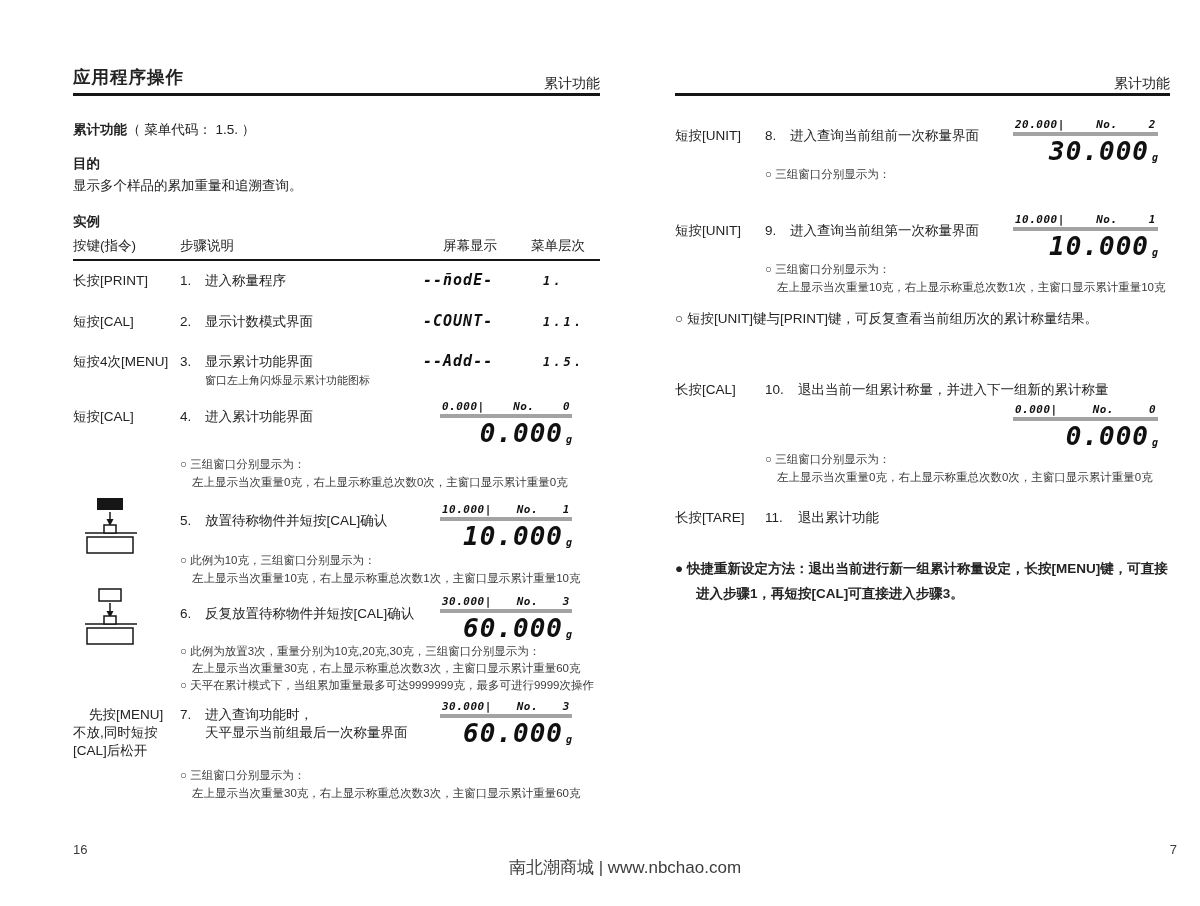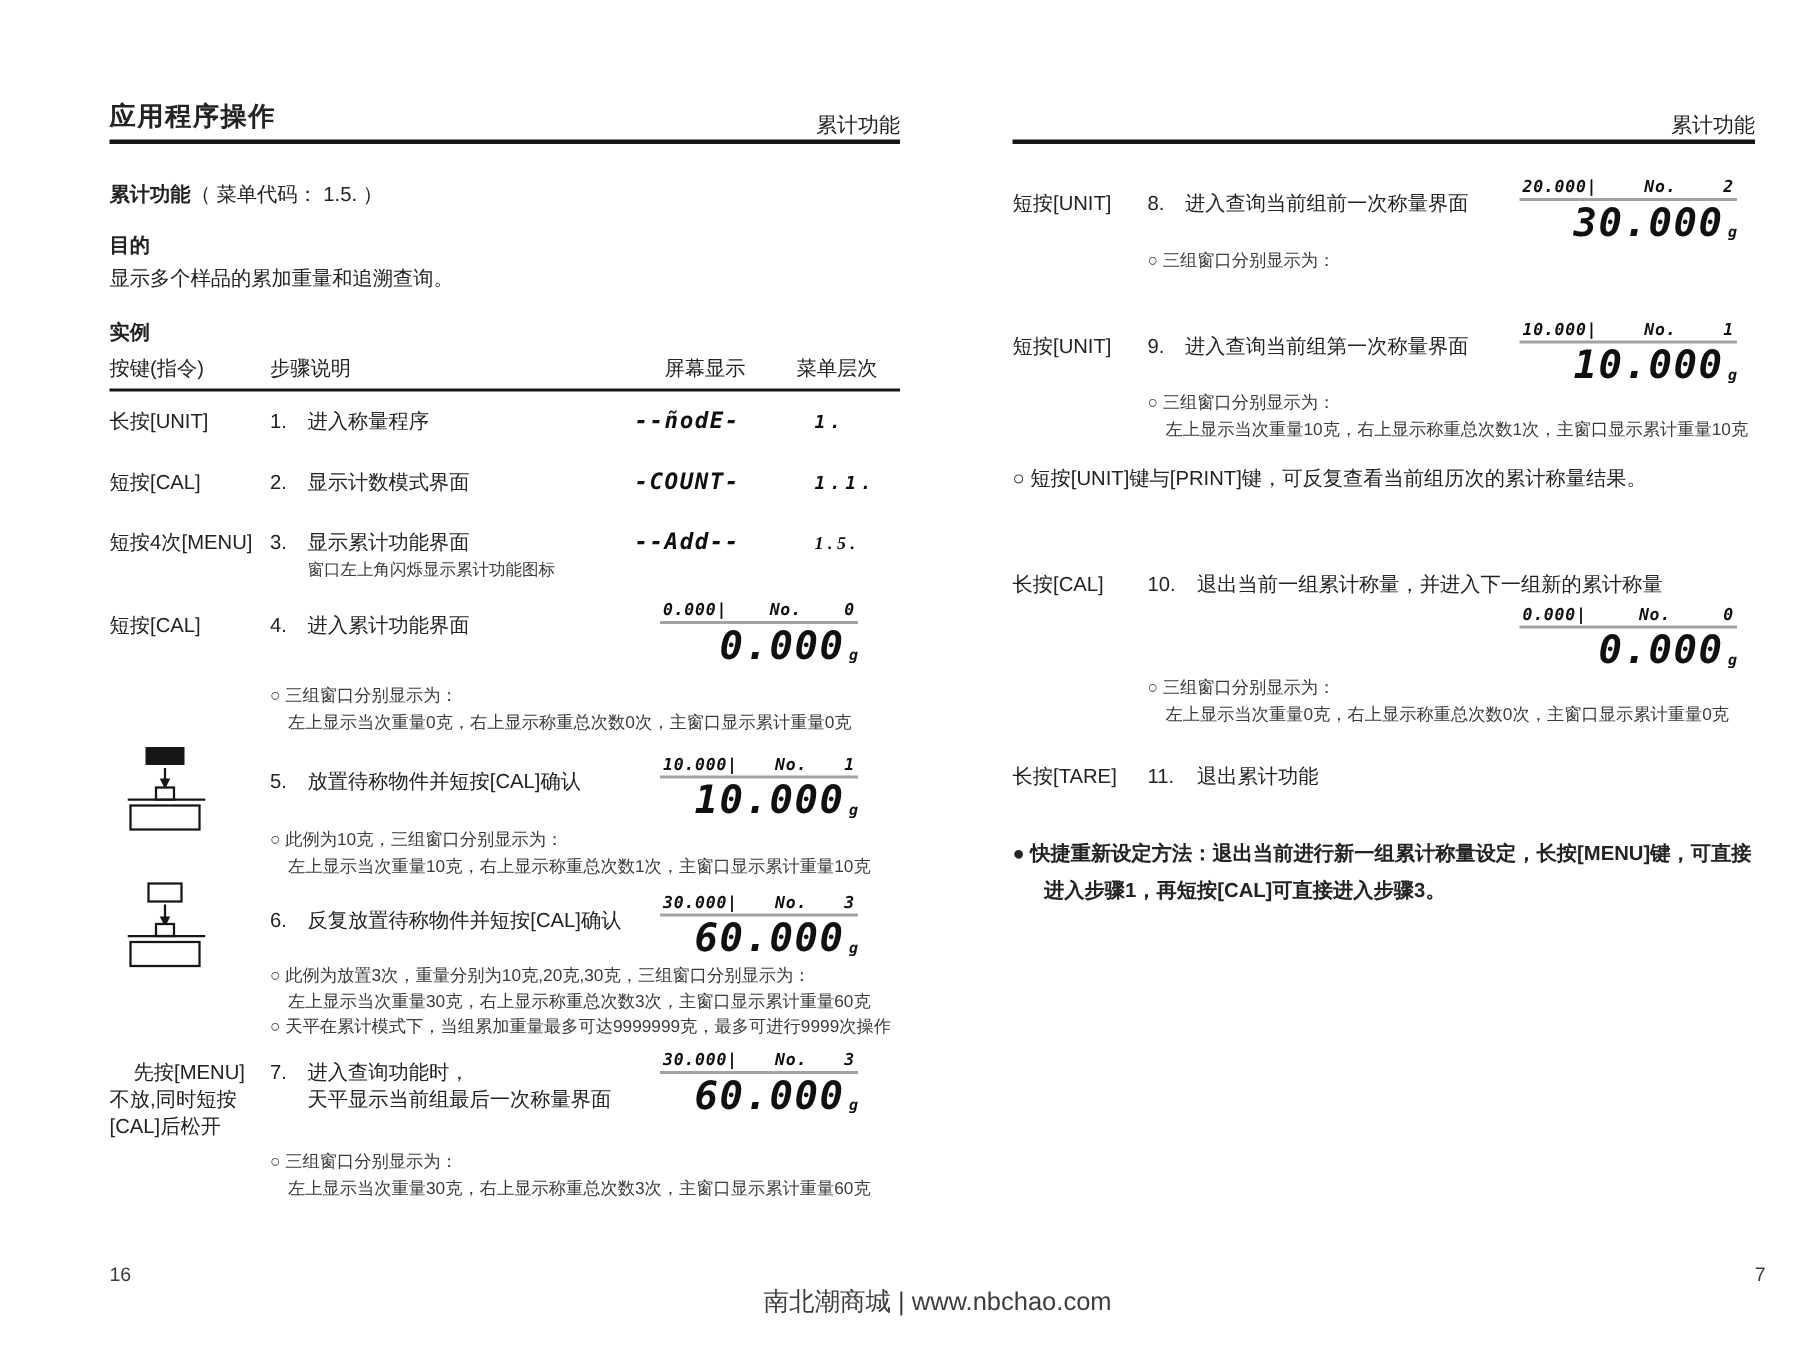--- a/index.html
+++ b/index.html
@@ -13,21 +13,21 @@
   .det { font-size:11.5px; color:#3a3a3a; }
   .tiny { font-size:11px; color:#3a3a3a; }
   .rule { position:absolute; background:#161616; }
   .num { display:inline-block; min-width:25px; }
   .numw { display:inline-block; min-width:33px; }
   .seg { font-family:"DejaVu Sans Mono",monospace; font-weight:bold; font-style:italic; color:#101010; }
   .mode { position:absolute; font-size:15px; letter-spacing:1px; }
   .mlvl { position:absolute; font-size:12px; letter-spacing:3px; }
   .lcd { position:absolute; }
   .lcd-top { display:flex; justify-content:space-between; align-items:flex-end;
-             border-bottom:2px solid #a3a3a3; padding:0 2px 1px 2px; }
+             border-bottom:4px solid #a3a3a3; padding:0 2px 1px 2px; }
   .lcd-top span { font-size:11px; letter-spacing:0.5px; }
   .lcd-main { display:flex; justify-content:flex-end; align-items:flex-end; padding-top:2px; }
   .lcd-digits { font-size:26px; line-height:1; letter-spacing:1px; }
   .lcd-unit { font-size:10px; line-height:1; margin-left:3px; margin-bottom:1px; }
   .icon { position:absolute; }
   .icon svg .frame { fill:#fff; stroke:#161616; stroke-width:1.5; }
   .icon svg .solid { fill:#161616; }
   .footer-t { position:absolute; color:#3d3d3d; }
 </style>
 </head>
@@ -45,35 +45,35 @@
   <div class="t bold" style="left:48px; top:155px;">目的</div>
   <div class="t" style="left:48px; top:177px;">显示多个样品的累加重量和追溯查询。</div>
   <div class="t bold" style="left:48px; top:213px;">实例</div>
 
   <div class="t" style="left:48px;  top:237px;">按键(指令)</div>
   <div class="t" style="left:155px; top:237px;">步骤说明</div>
   <div class="t" style="left:418px; top:237px;">屏幕显示</div>
   <div class="t" style="left:506px; top:237px;">菜单层次</div>
   <div class="rule" style="left:48px; top:259px; width:527px; height:1.5px;"></div>
 
-  <div class="t" style="left:48px; top:272px;">长按[UNIT]</div>
+  <div class="t" style="left:48px; top:272px;">长按[PRINT]</div>
   <div class="t" style="left:155px; top:272px;"><span class="num">1.</span><span>进入称量程序</span></div>
   <div class="seg mode" style="left:398px; top:271px;">--ñodE-</div>
   <div class="seg mlvl" style="left:518px; top:274px;">1.</div>
 
   <div class="t" style="left:48px; top:313px;">短按[CAL]</div>
   <div class="t" style="left:155px; top:313px;"><span class="num">2.</span><span>显示计数模式界面</span></div>
   <div class="seg mode" style="left:398px; top:312px;">-COUNT-</div>
   <div class="seg mlvl" style="left:518px; top:315px;">1.1.</div>
 
   <div class="t" style="left:48px; top:353px;">短按4次[MENU]</div>
   <div class="t" style="left:155px; top:353px;"><span class="num">3.</span><span>显示累计功能界面</span></div>
   <div class="t tiny" style="left:180px; top:373px;">窗口左上角闪烁显示累计功能图标</div>
   <div class="seg mode" style="left:398px; top:352px;">--Add--</div>
-  <div class="seg mlvl" style="left:518px; top:355px;font-family:Liberation Serif, serif;">1.5.</div>
+  <div class="seg mlvl" style="left:518px; top:355px;">1.5.</div>
 
   <div class="t" style="left:48px; top:408px;">短按[CAL]</div>
   <div class="t" style="left:155px; top:408px;"><span class="num">4.</span><span>进入累计功能界面</span></div>
   <div class="lcd" style="left:415px; top:400px; width:132px;">
     <div class="lcd-top">
         <span class="seg">0.000|</span>
         <span class="seg">No.</span>
         <span class="seg">0</span>
       </div>
     <div class="lcd-main">

